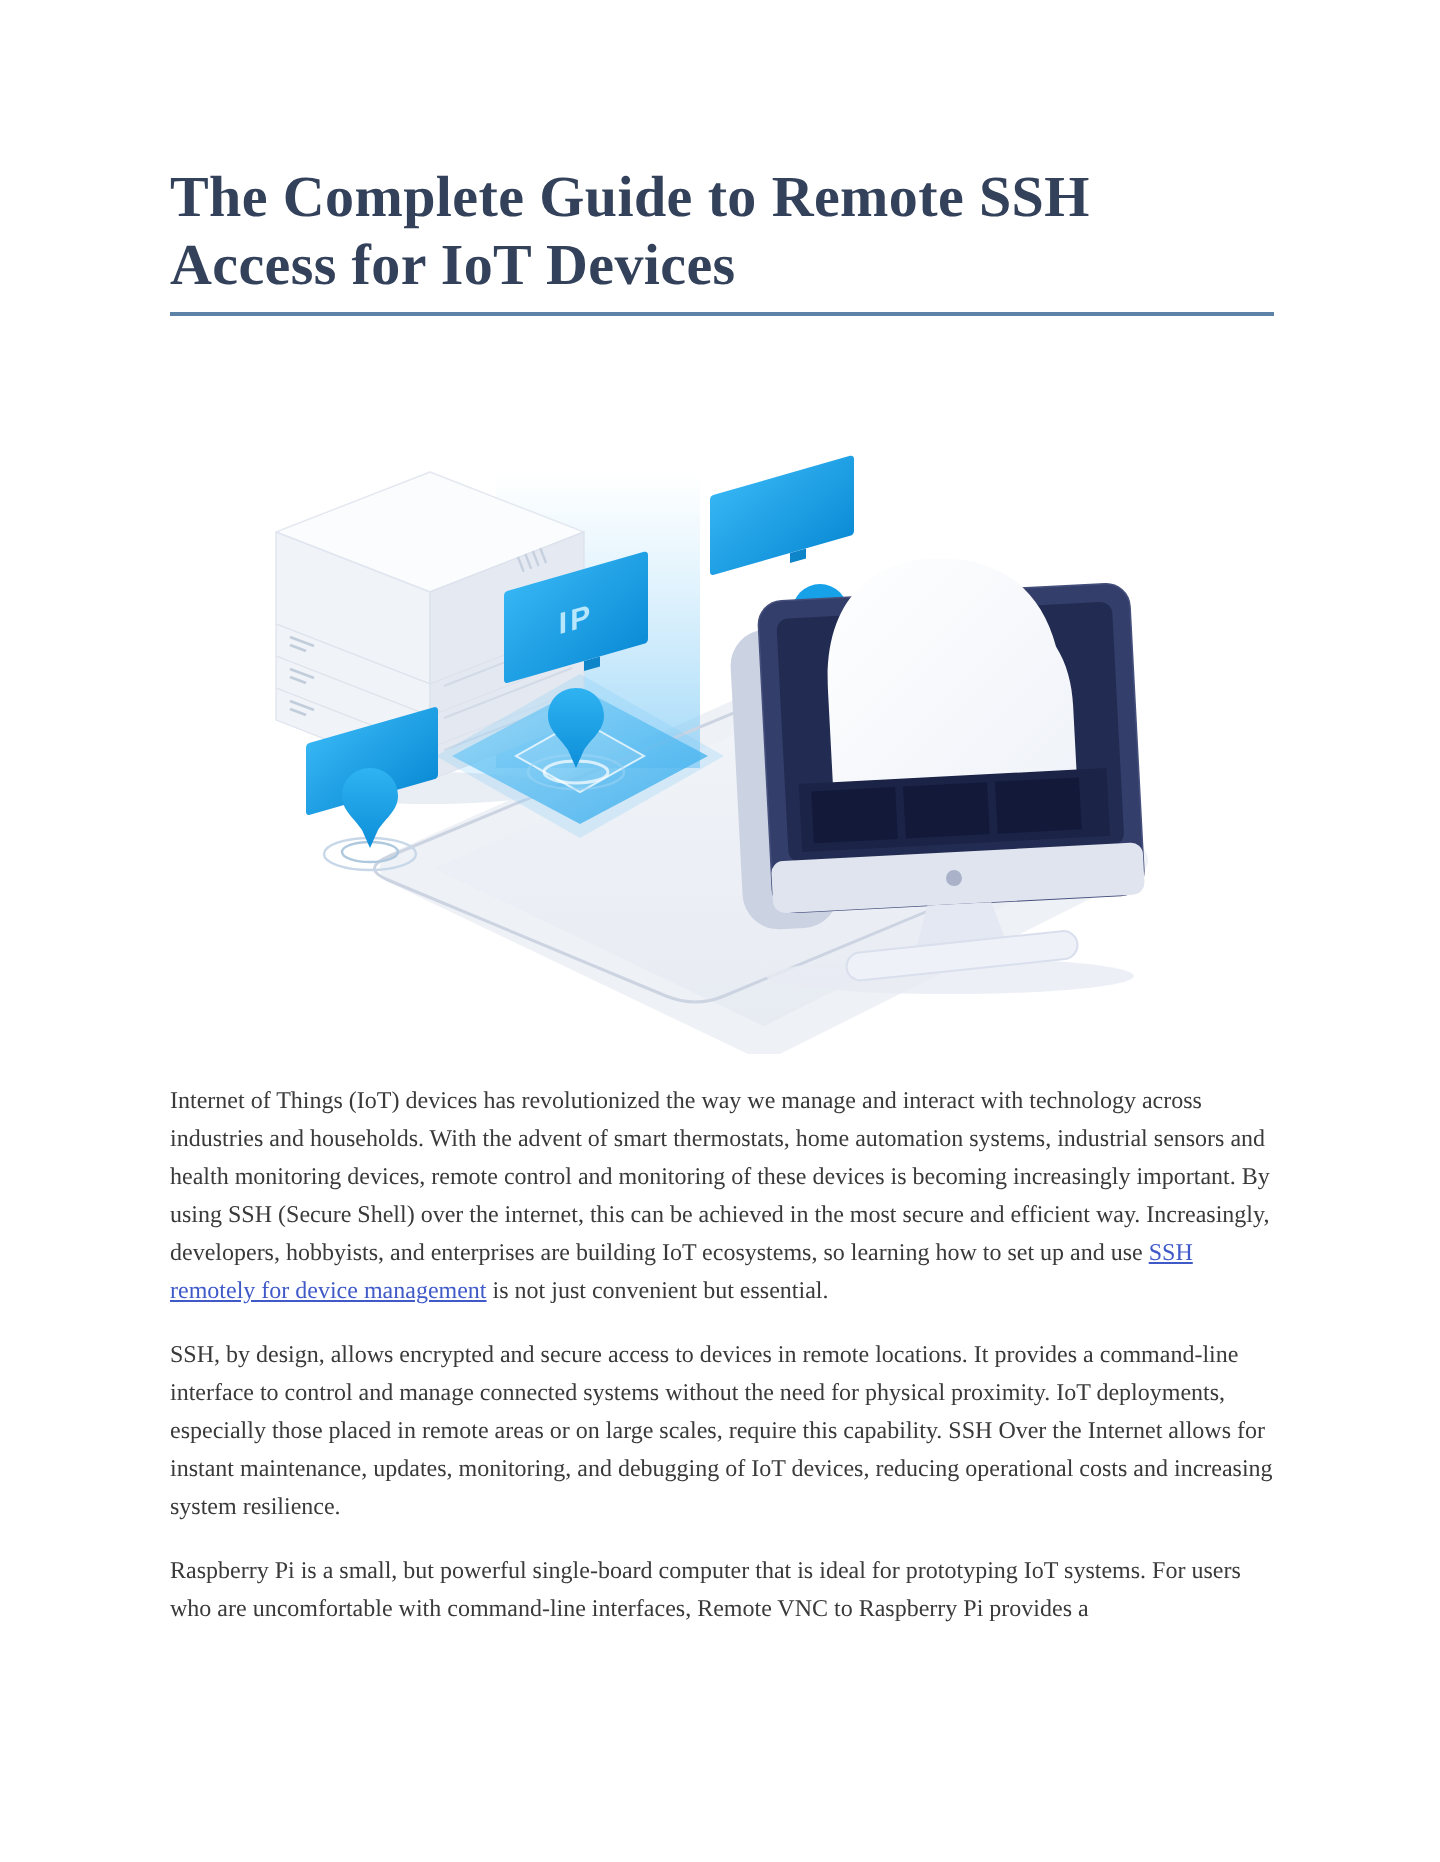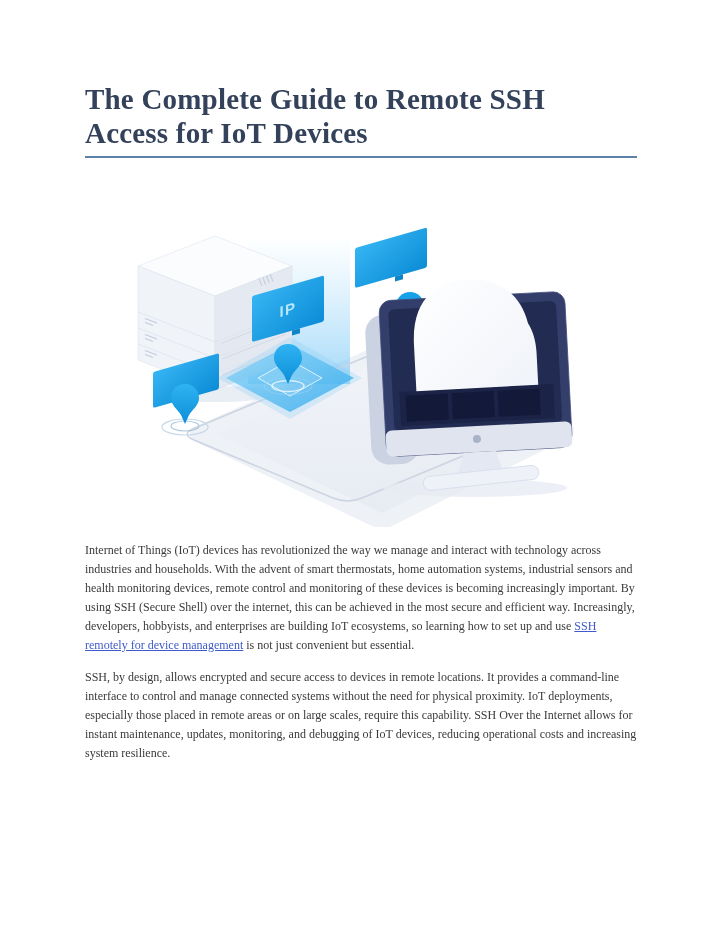--- a/index.html
+++ b/index.html
@@ -145,15 +145,16 @@
         <circle cx="374" cy="247" r="4" fill="#a9b2c8"></circle>
         <path d="M 360,260 L 392,260 L 400,285 L 352,285 Z" fill="#e3e8f2"></path>
         <rect x="318" y="279" width="116" height="14" rx="7" fill="#eef1f8" stroke="#d9dfec" stroke-width="1" transform="rotate(-3 376 286)"></rect>
       </g>
     </svg>
   </div>
 
   <div class="bodytext">
     <p><span>Internet of Things (IoT) devices has revolutionized the way we manage and interact with technology across industries and households. With the advent of smart thermostats, home automation systems, industrial sensors and health monitoring devices, remote control and monitoring of these devices is becoming increasingly important. By using SSH (Secure Shell) over the internet, this can be achieved in the most secure and efficient way. Increasingly, developers, hobbyists, and enterprises are building IoT ecosystems, so learning how to set up and use </span><a class="doclink">SSH remotely for device management</a><span> is not just convenient but essential.</span></p>
     <p>SSH, by design, allows encrypted and secure access to devices in remote locations. It provides a command-line interface to control and manage connected systems without the need for physical proximity. IoT deployments, especially those placed in remote areas or on large scales, require this capability. SSH Over the Internet allows for instant maintenance, updates, monitoring, and debugging of IoT devices, reducing operational costs and increasing system resilience.</p>
+    <p>Raspberry Pi is a small, but powerful single-board computer that is ideal for prototyping IoT systems. For users who are uncomfortable with command-line interfaces, Remote VNC to Raspberry Pi provides a</p>
   </div>
 
 </div>
 
 </body></html>

